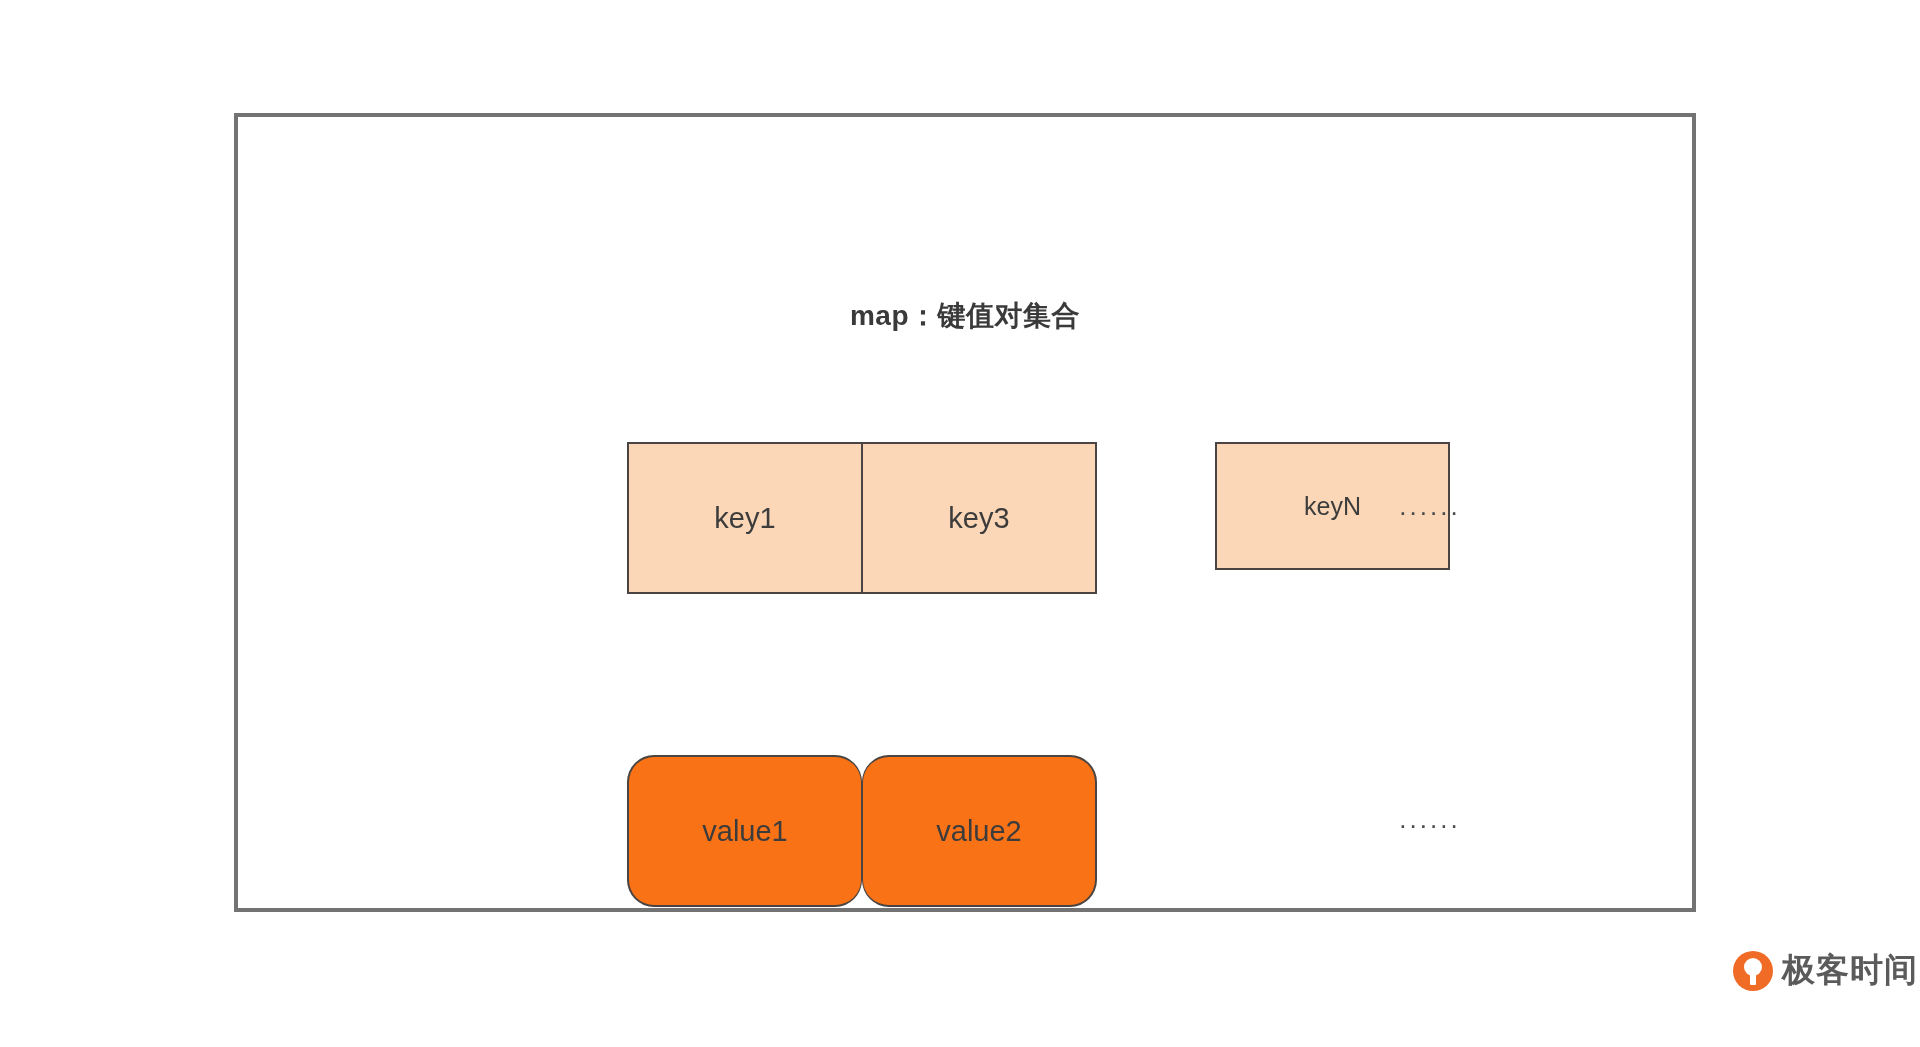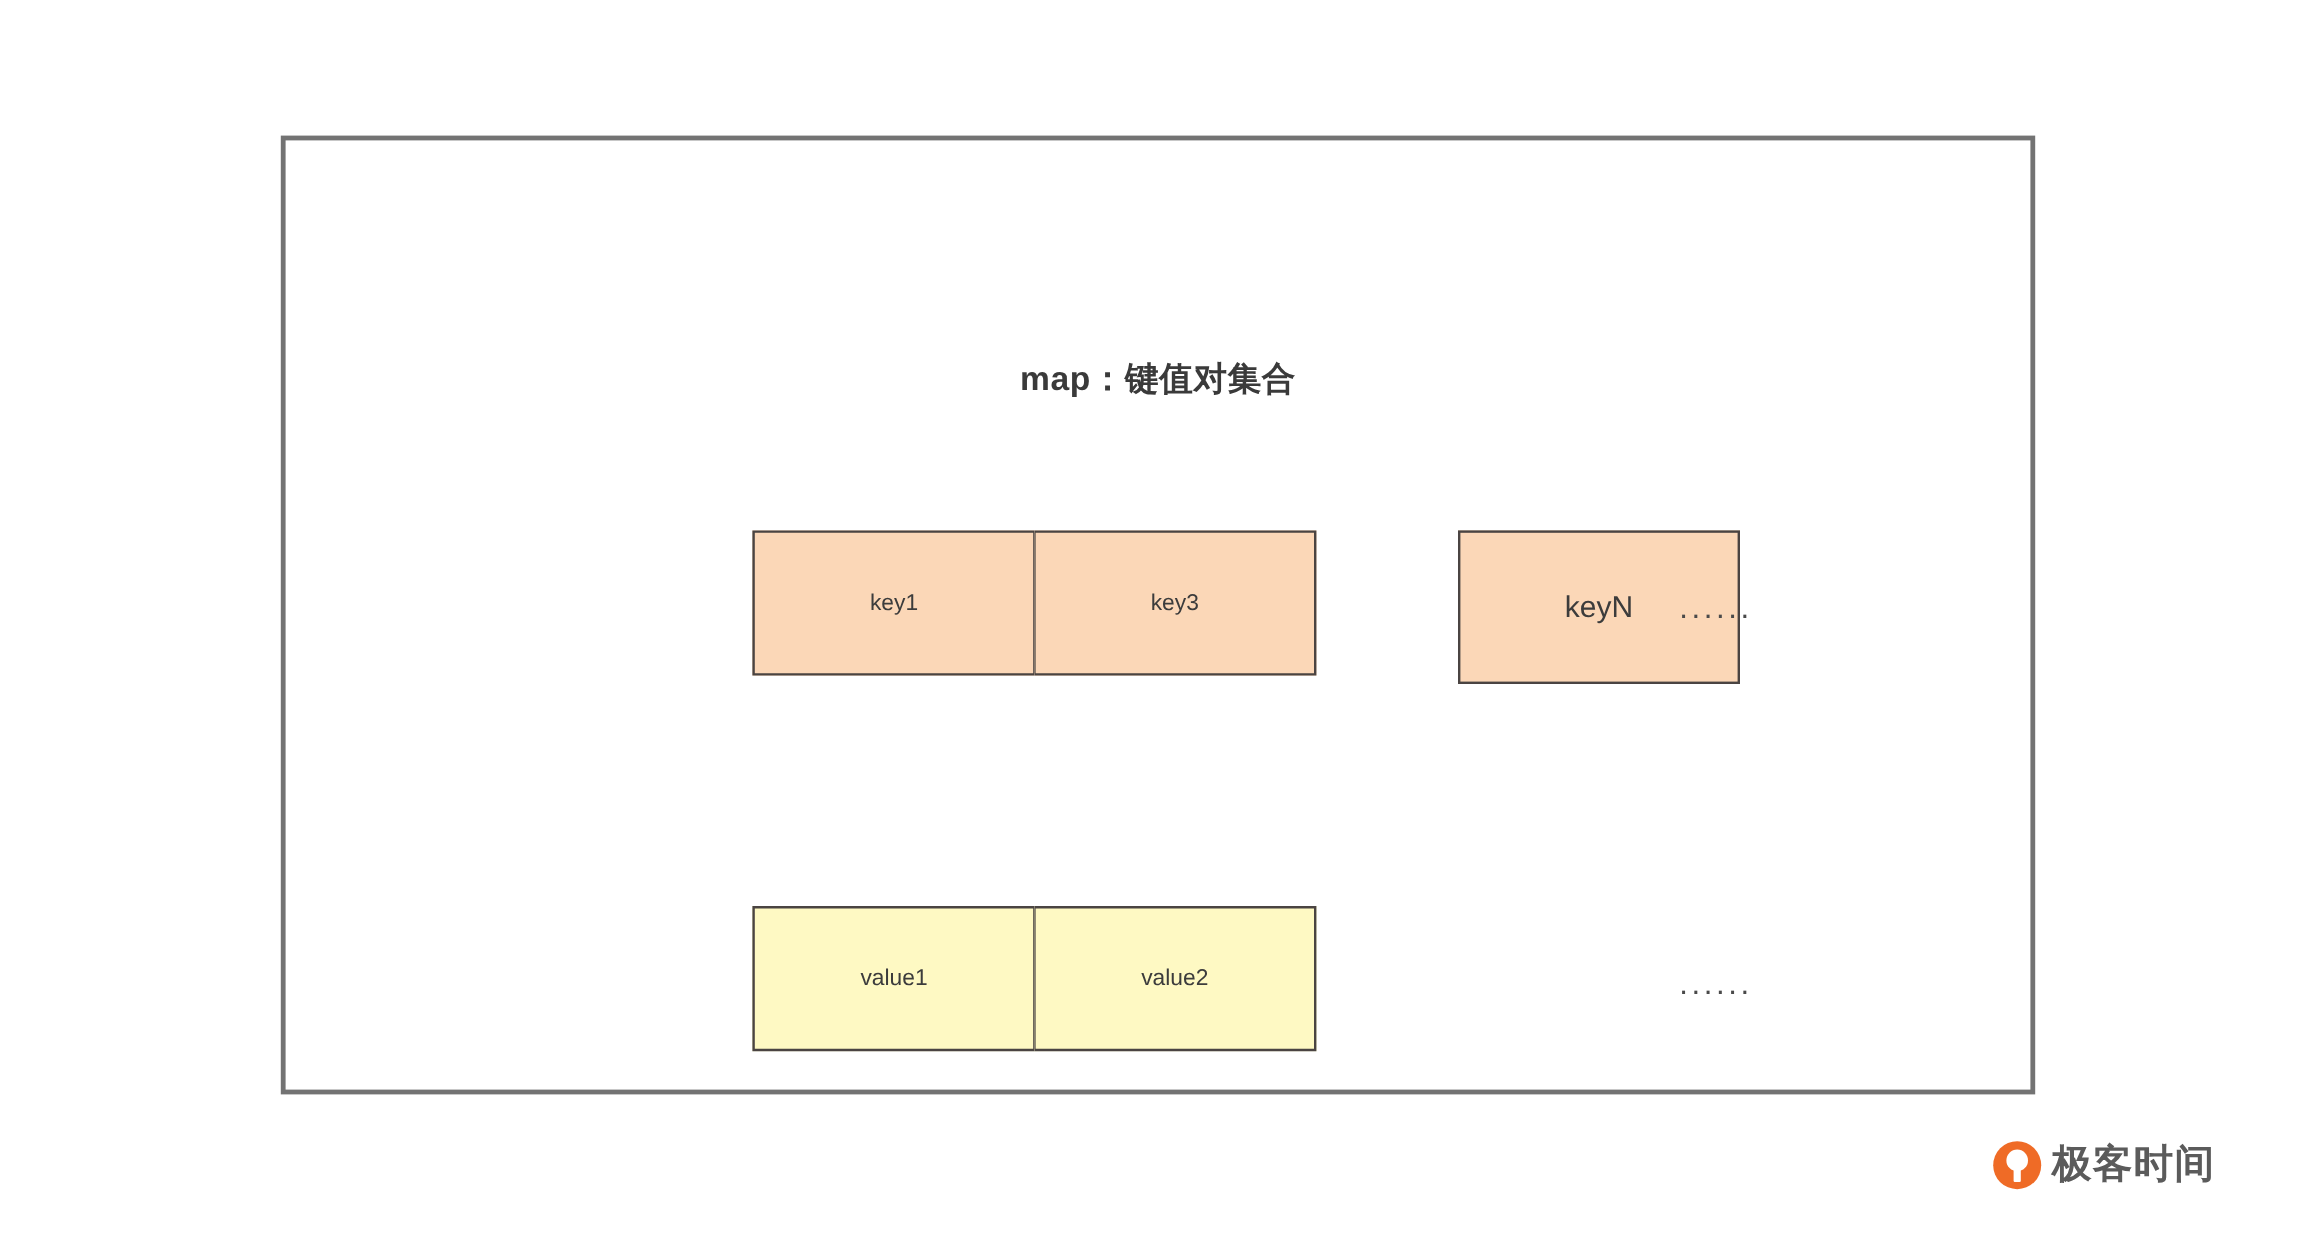--- a/index.html
+++ b/index.html
@@ -51,26 +51,26 @@
   #key-row   { left: 389px; top: 325px; }
   #value-row { left: 389px; top: 638px; }
 
   .cell-group {
     display: flex;
     height: 128px;
     box-sizing: border-box;
   }
   .cell {
     width: 235px;
-    height: 121px;
+    height: 152px;
     box-sizing: border-box;
     display: flex;
     align-items: center;
     justify-content: center;
-    font-size: 19px;
+    font-size: 29px;
     color: #3c3c3c;
     border: 2px solid #4a4442;
     border-right-width: 1px;
     border-left-width: 1px;
   }
   .cell-group .cell:first-child { border-left-width: 2px; }
   .cell-group .cell:last-child  { border-right-width: 2px; }
 
   .cell-tail {
     width: 235px;
@@ -80,42 +80,42 @@
     align-items: center;
     justify-content: center;
     font-size: 25px;
     color: #3c3c3c;
     border: 2px solid #4a4442;
     margin-left: 118px;
   }
 
   
   #key-row .cell,   #key-row .cell-tail   { background: #fbd7b7; }
-  #value-row .cell, #value-row .cell-tail { background: #fef9c3; }
+  #value-row .cell, #value-row .cell-tail { background: #f97316; border-radius: 27px; }
 
   
   .ellipsis {
     position: absolute;
     width: 182px;
     height: 128px;
     display: flex;
     align-items: center;
     justify-content: center;
     font-size: 26px;
     letter-spacing: 3px;
     color: #4a4a4a;
     line-height: 0.4;
   }
   #key-ellipsis   { left: 1101px; top: 325px; }
   #value-ellipsis { left: 1101px; top: 638px; }
 
   
   #watermark {
     position: absolute;
-    left: 1661px;
+    left: 1733px;
     top: 948px;
     display: flex;
     align-items: center;
     gap: 9px;
   }
   #watermark-logo {
     position: relative;
     width: 40px;
     height: 40px;
     border-radius: 50%;

